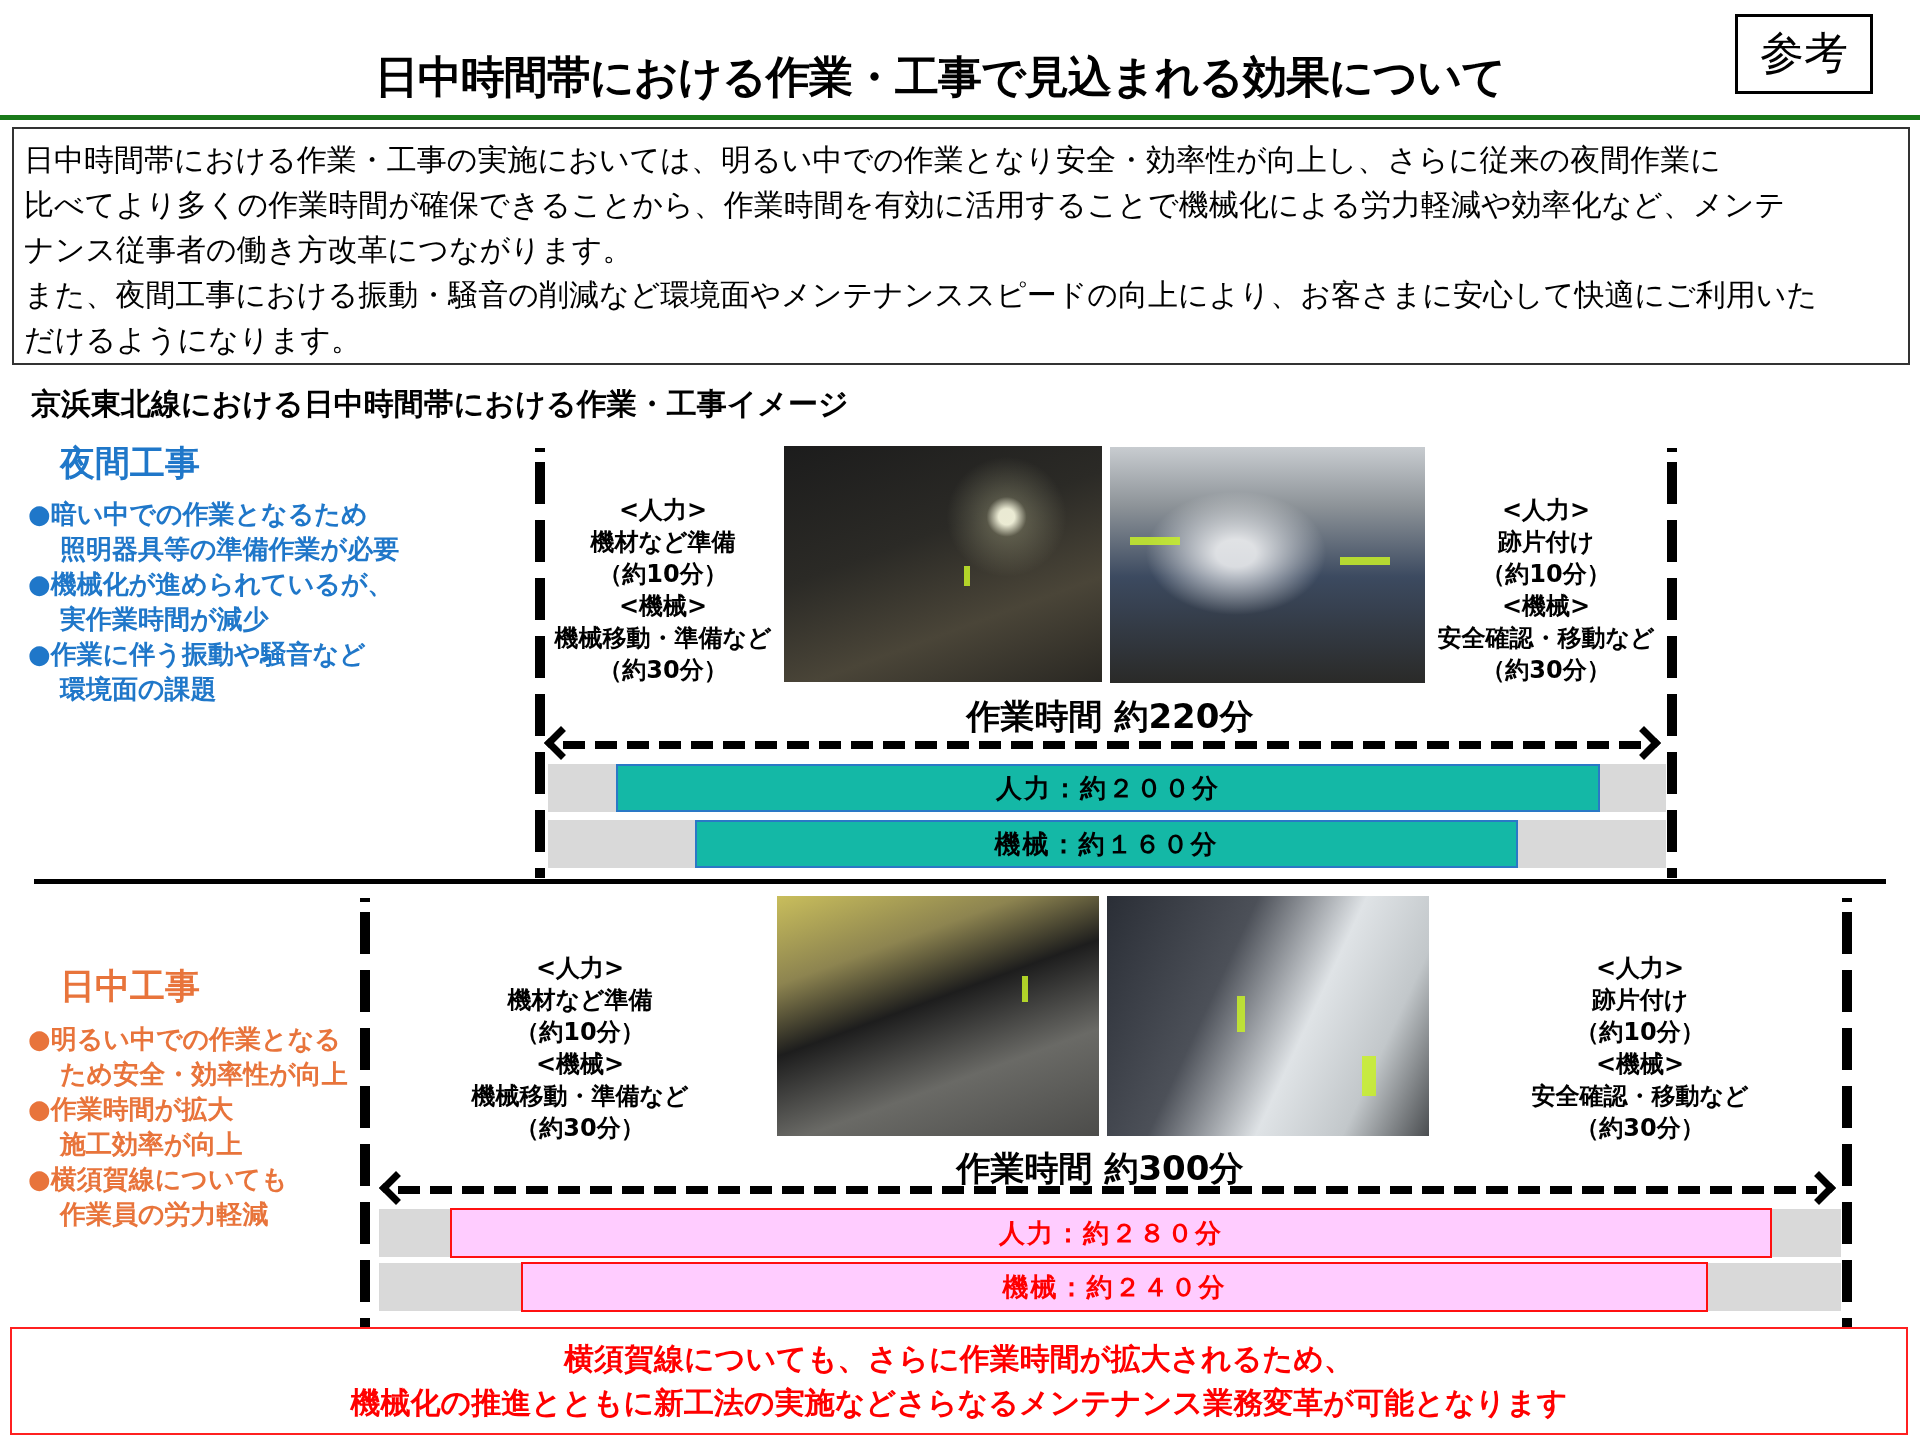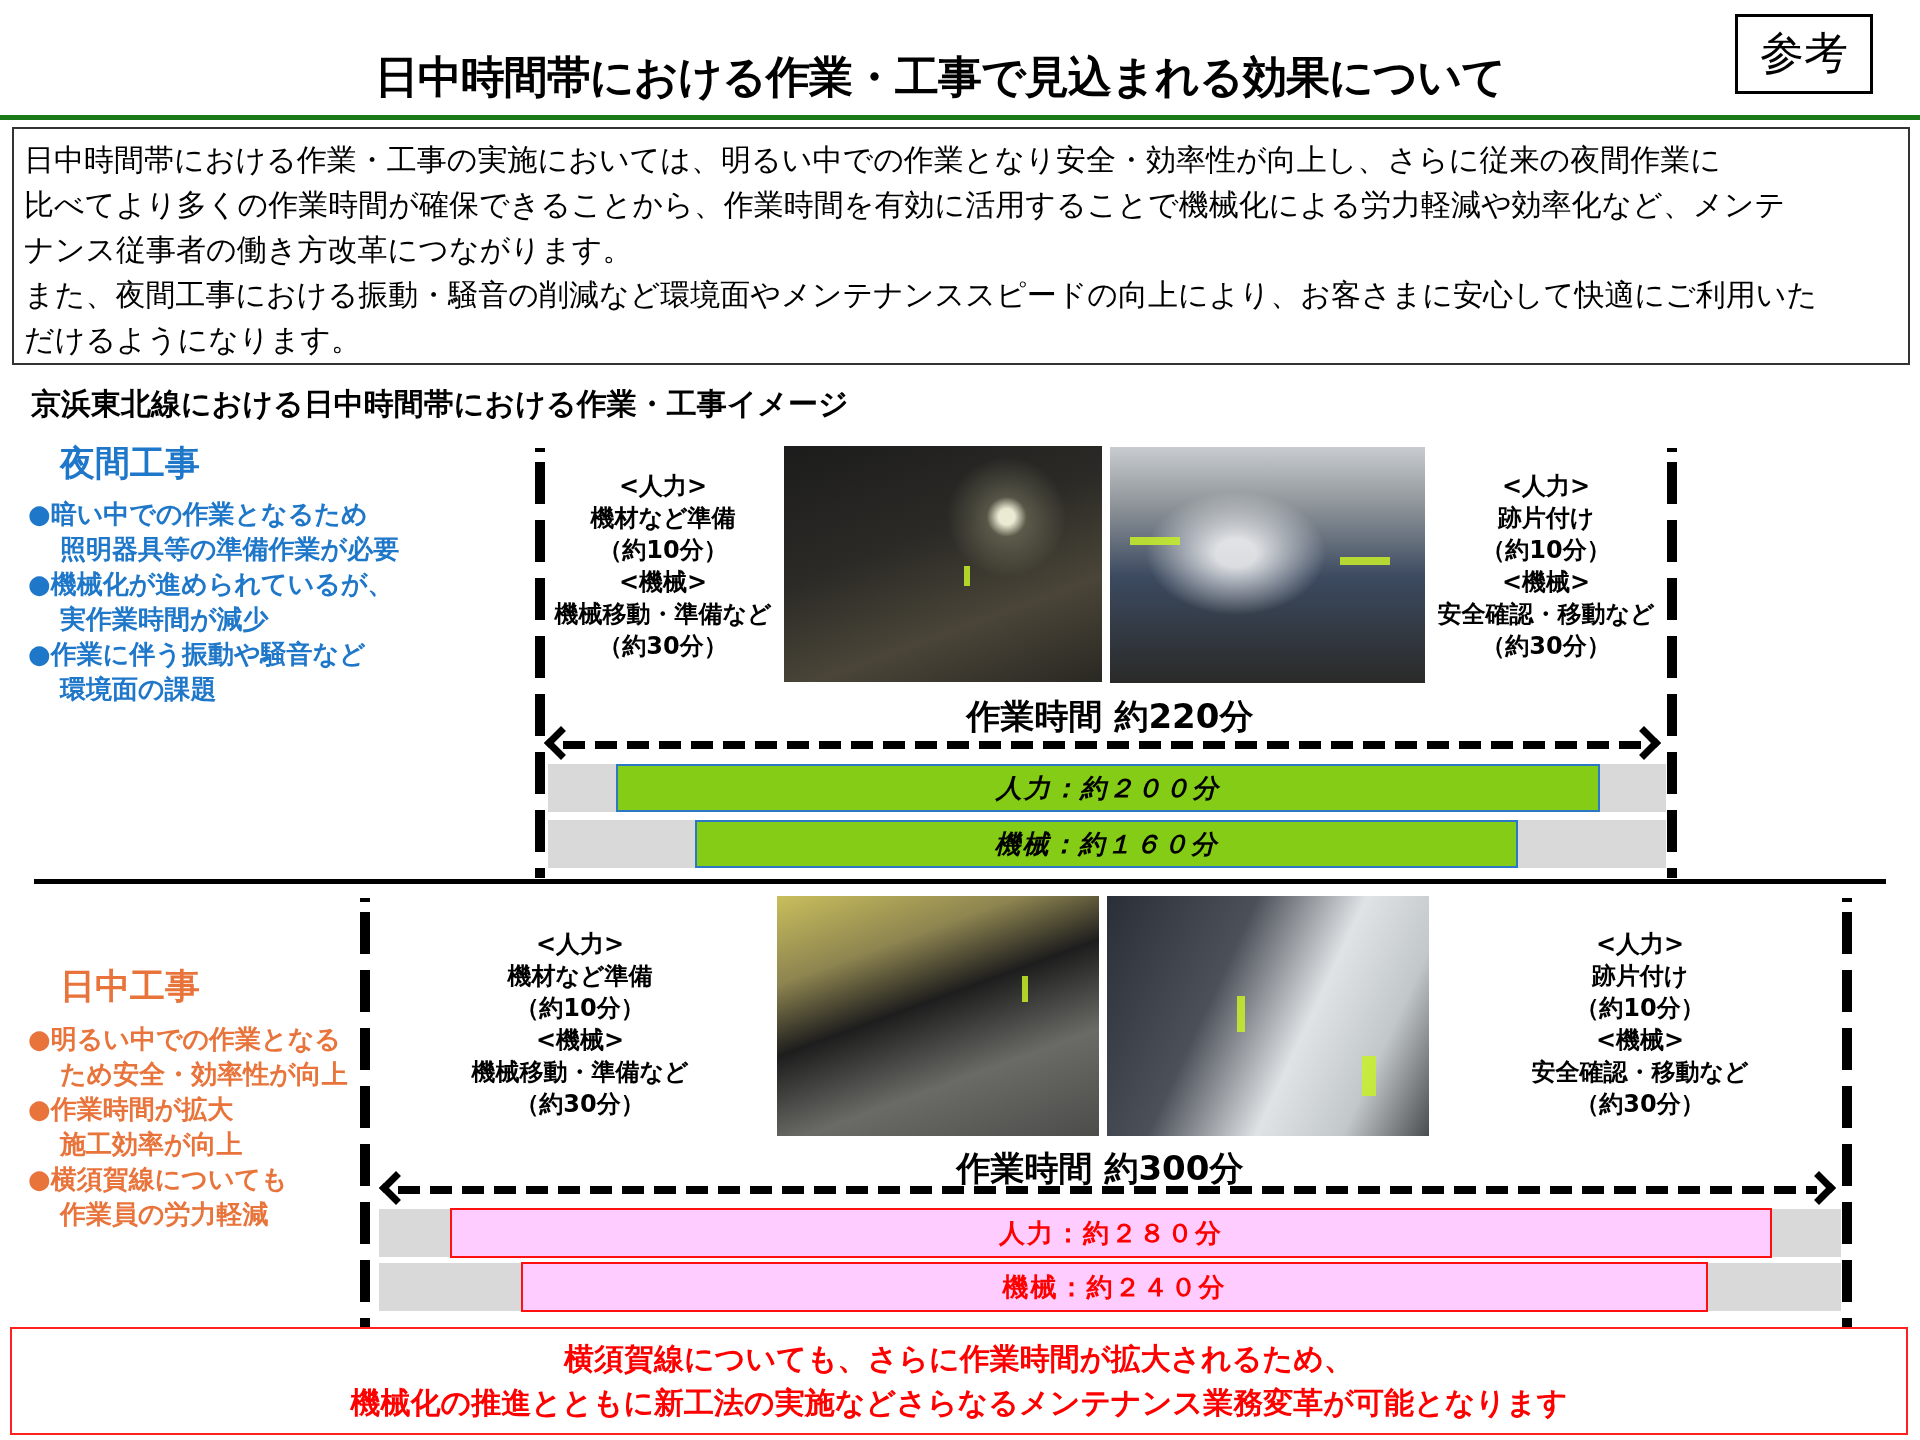--- a/index.html
+++ b/index.html
@@ -21,21 +21,21 @@
   .side-label { position: absolute; font-size: 35px; font-weight: bold; }
   .side-list { position: absolute; font-size: 26px; font-weight: bold; line-height: 35px; }
   .side-list .indent { padding-left: 32px; display: block; }
   .blue { color: #1f77c9; }
   .orange { color: #e8743b; margin-top: 18px; }
 
   .vdash { position: absolute; width: 10px;
            background: repeating-linear-gradient(to bottom, #000 0 42px, transparent 42px 58px); }
   .vdash .cap { position: absolute; top: -14px; left: 0; width: 10px; height: 4px; background: #000; }
 
-  .step-text { position: absolute; text-align: center; font-size: 24px; font-weight: bold; line-height: 32px; }
+  .step-text { position: absolute; text-align: center; font-size: 24px; font-weight: bold; line-height: 32px; margin-top: 24px; }
 
   .photo { position: absolute; overflow: hidden; }
   .ph1 { background:
           radial-gradient(circle at 70% 30%, rgba(255,255,230,0.9) 0 8px, rgba(255,255,200,0.2) 20px, transparent 60px),
           linear-gradient(160deg, #1c1c1c 0%, #2b2a26 40%, #4a4538 70%, #2a2823 100%); }
   .ph2 { background:
           radial-gradient(ellipse at 40% 45%, rgba(255,255,255,0.8) 0 20px, transparent 90px),
           linear-gradient(180deg, #c8ccd0 0%, #8d9398 25%, #3c4a60 55%, #2a2a28 100%); }
   .ph3 { background:
           linear-gradient(160deg, #c9be5c 0%, #8d8450 25%, #1d1d1d 45%, #6a6a66 70%, #4c4c4a 100%); }
@@ -48,21 +48,21 @@
   .arrow { position: absolute; height: 30px; }
   .arrow .line { position: absolute; left: 18px; right: 18px; top: 11px; height: 8px;
                  background: repeating-linear-gradient(to right, #000 0 22px, transparent 22px 32px); }
   .arrow .head-l, .arrow .head-r { position: absolute; top: 1px; width: 24px; height: 24px;
                                    border-top: 7px solid #000; border-left: 7px solid #000; }
   .arrow .head-l { left: 4px; transform: rotate(-45deg); }
   .arrow .head-r { right: 4px; transform: rotate(135deg); }
 
   .track { position: absolute; background: #d9d9d9; }
   .bar { position: absolute; font-size: 26px; font-weight: bold; text-align: center; letter-spacing: 2px; }
-  .bar.blue-bar { background: #84cc16; border: 2px solid #2a78c6; color: #000; font-style: italic; }
+  .bar.blue-bar { background: #14b8a6; border: 2px solid #2a78c6; color: #000; }
   .bar.pink-bar { background: #ffccff; border: 2px solid #ff1010; color: #ff0000; }
 
   .divider { position: absolute; left: 34px; top: 879px; width: 1852px; height: 5px; background: #000; }
 
   .conclusion { position: absolute; left: 10px; top: 1327px; width: 1898px; height: 108px;
                 border: 2px solid #ff2020; text-align: center; color: #ff0000;
                 font-size: 30px; font-weight: bold; line-height: 44px; padding-top: 8px; }
 </style>
 </head>
 <body>

